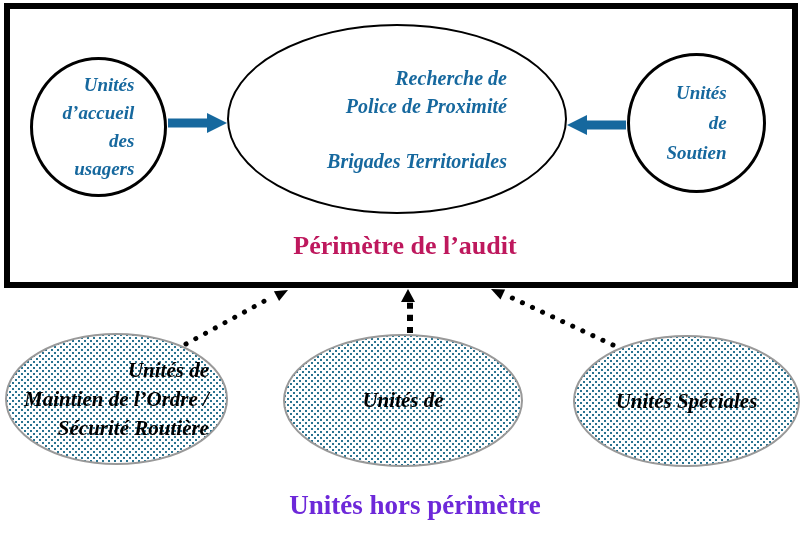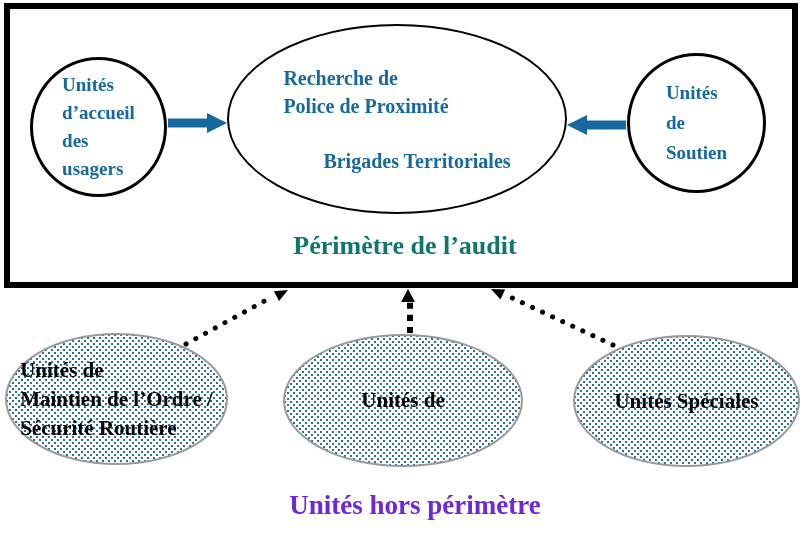--- a/index.html
+++ b/index.html
@@ -19,21 +19,22 @@
     border: 6px solid #000000;
     background: #ffffff;
   }
   .node {
     position: absolute;
     box-sizing: border-box;
     border-radius: 50%;
     display: flex;
     align-items: center;
     justify-content: center;
-    text-align: left;
+    text-align: right;
+    font-style: italic;
   }
   .inside-node { border: 3px solid #000000; background: #ffffff; }
   .ellipse-services { border-width: 2px; }
   .blue-text {
     color: #16689E;
     font-weight: bold;
     font-size: 19px;
     line-height: 28px;
     white-space: nowrap;
   }
@@ -53,21 +54,21 @@
     color: #000000;
     font-weight: bold;
     font-size: 21px;
     line-height: 29px;
     white-space: nowrap;
   }
   .perimeter-title {
     position: absolute;
     left: 405px; top: 231px;
     transform: translateX(-50%);
-    color: #0f766e;
+    color: #be185d;
     font-weight: bold;
     font-size: 26px;
     white-space: nowrap;
   }
   .outside-title {
     position: absolute;
     left: 415px; top: 490px;
     transform: translateX(-50%);
     color: #6d28d9;
     font-weight: bold;

